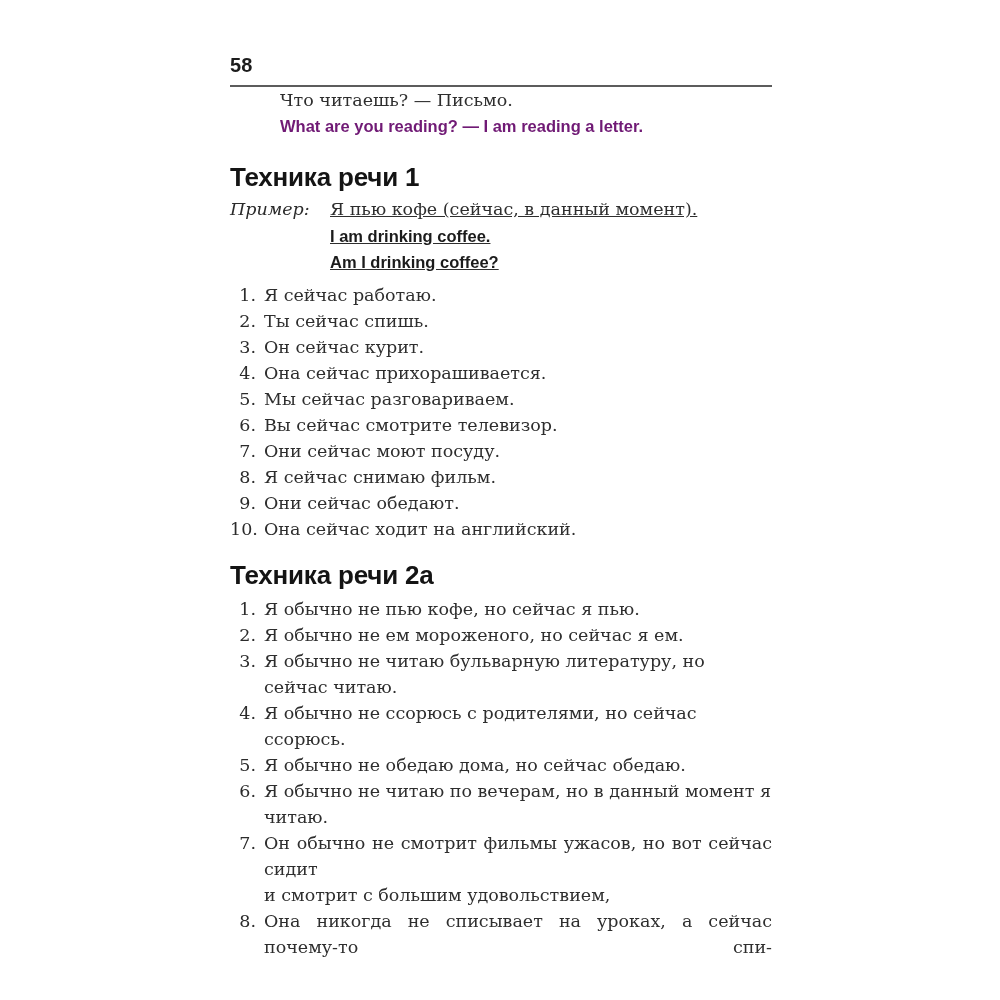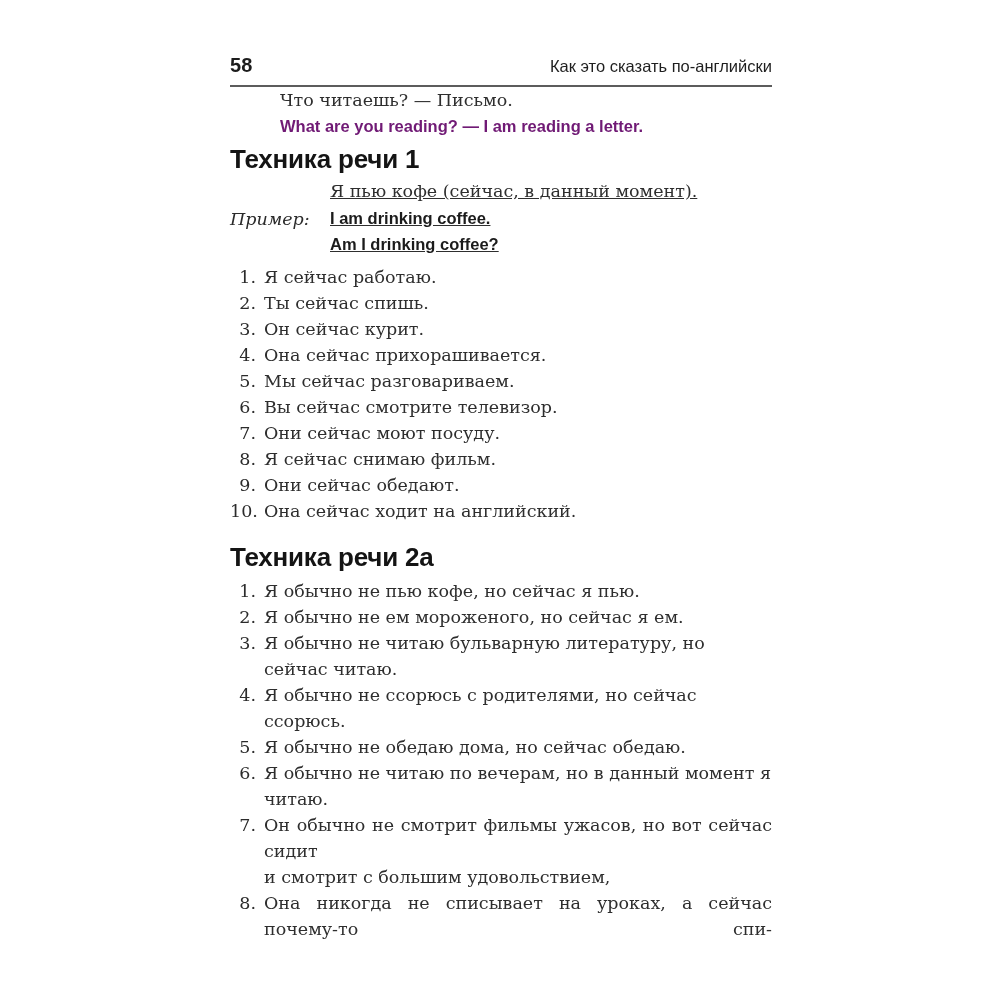--- a/index.html
+++ b/index.html
@@ -32,28 +32,28 @@
     font-family: "Liberation Sans", "DejaVu Sans", sans-serif;
     font-weight: 700; font-size: 16.5px; line-height: 27px; color: #701a75;
   }
 
   
   .section-title {
     font-family: "Liberation Sans", "DejaVu Sans", sans-serif;
     font-weight: 700; font-size: 26px; line-height: 30px;
     color: #141414; letter-spacing: -0.2px;
   }
-  .title-1 { margin-top: 4px; }
+  .title-1 { margin-top: 22px; }
   .title-2 { margin-top: 18px; }
 
   
   .example-row { display: flex; margin-top: 4px; }
   .example-label {
     flex: 0 0 100px; width: 100px;
-    font-style: italic; font-size: 17.5px; line-height: 26.5px; color: #2b2b2b; margin-top: 28px;
+    font-style: italic; font-size: 17.5px; line-height: 26.5px; color: #2b2b2b;
   }
   .example-lines { flex: 1; text-decoration: underline; }
   .ex-line { font-size: 17.5px; line-height: 26.5px; }
   .ex-line.en {
     font-family: "Liberation Sans", "DejaVu Sans", sans-serif;
     font-weight: 700; font-size: 16.5px; color: #1b1b1b;
   }
 
   
   .list { margin-top: 6px; }
@@ -67,21 +67,20 @@
   .li-line.jline { text-align: justify; text-align-last: justify; }
 </style>
 </head>
 <body>
 
 <div class="page">
   <div class="content">
 
     <div class="header-row">
       <span class="page-number">58</span>
-      <span class="running-title">Как это сказать по-английски</span>
     </div>
     <div class="header-rule"></div>
 
     <div class="intro">
       <div class="intro-ru">Что читаешь? — Письмо.</div>
       <div class="intro-en">What are you reading? — I am reading a letter.</div>
     </div>
 
     <div class="section-title title-1">Техника речи 1</div>
 

